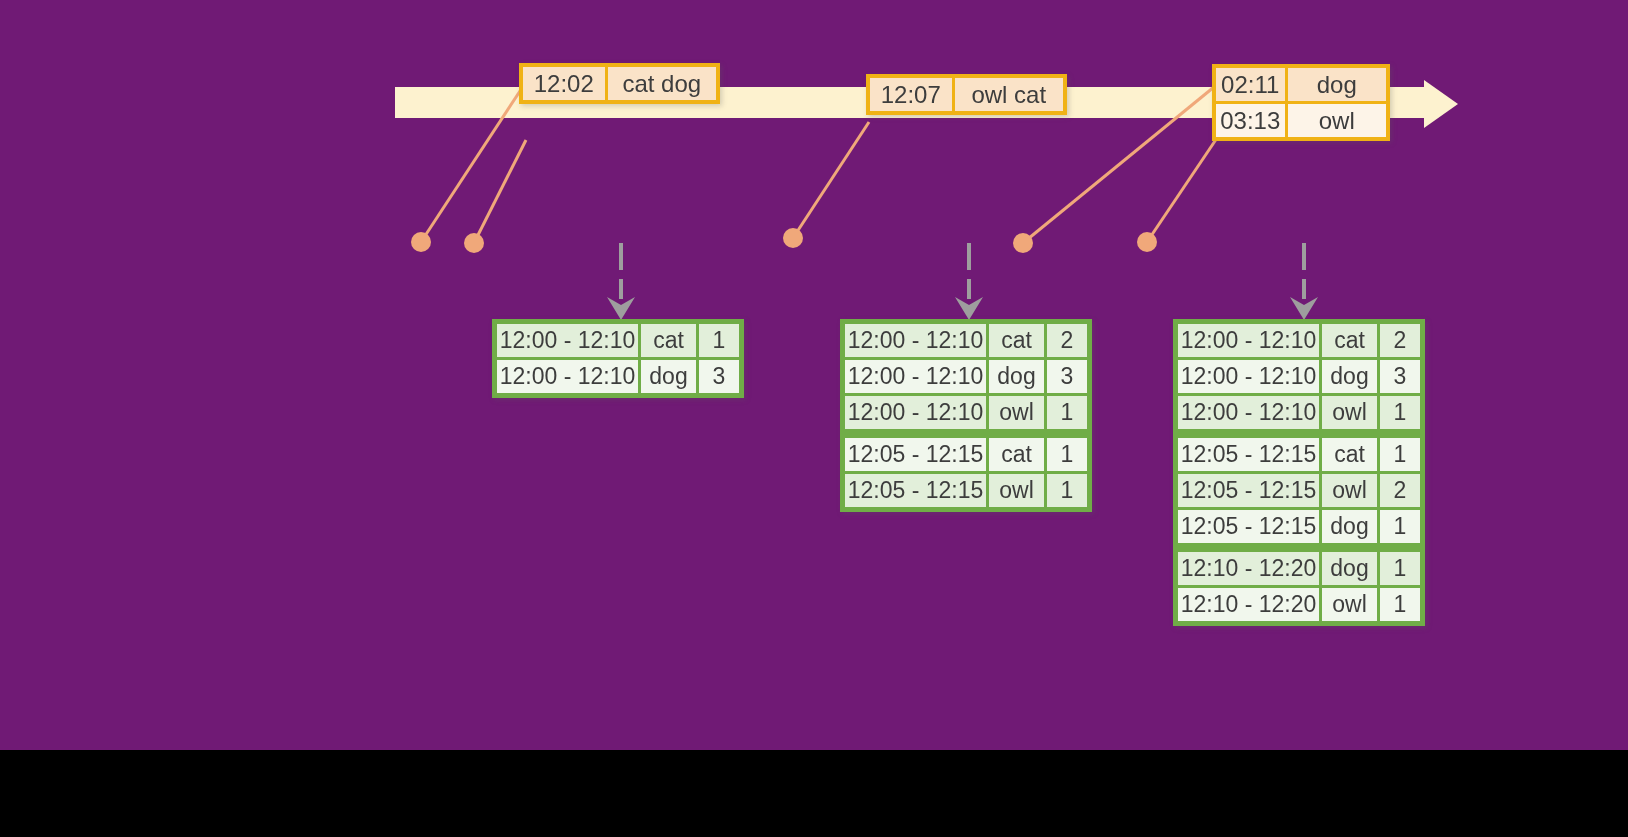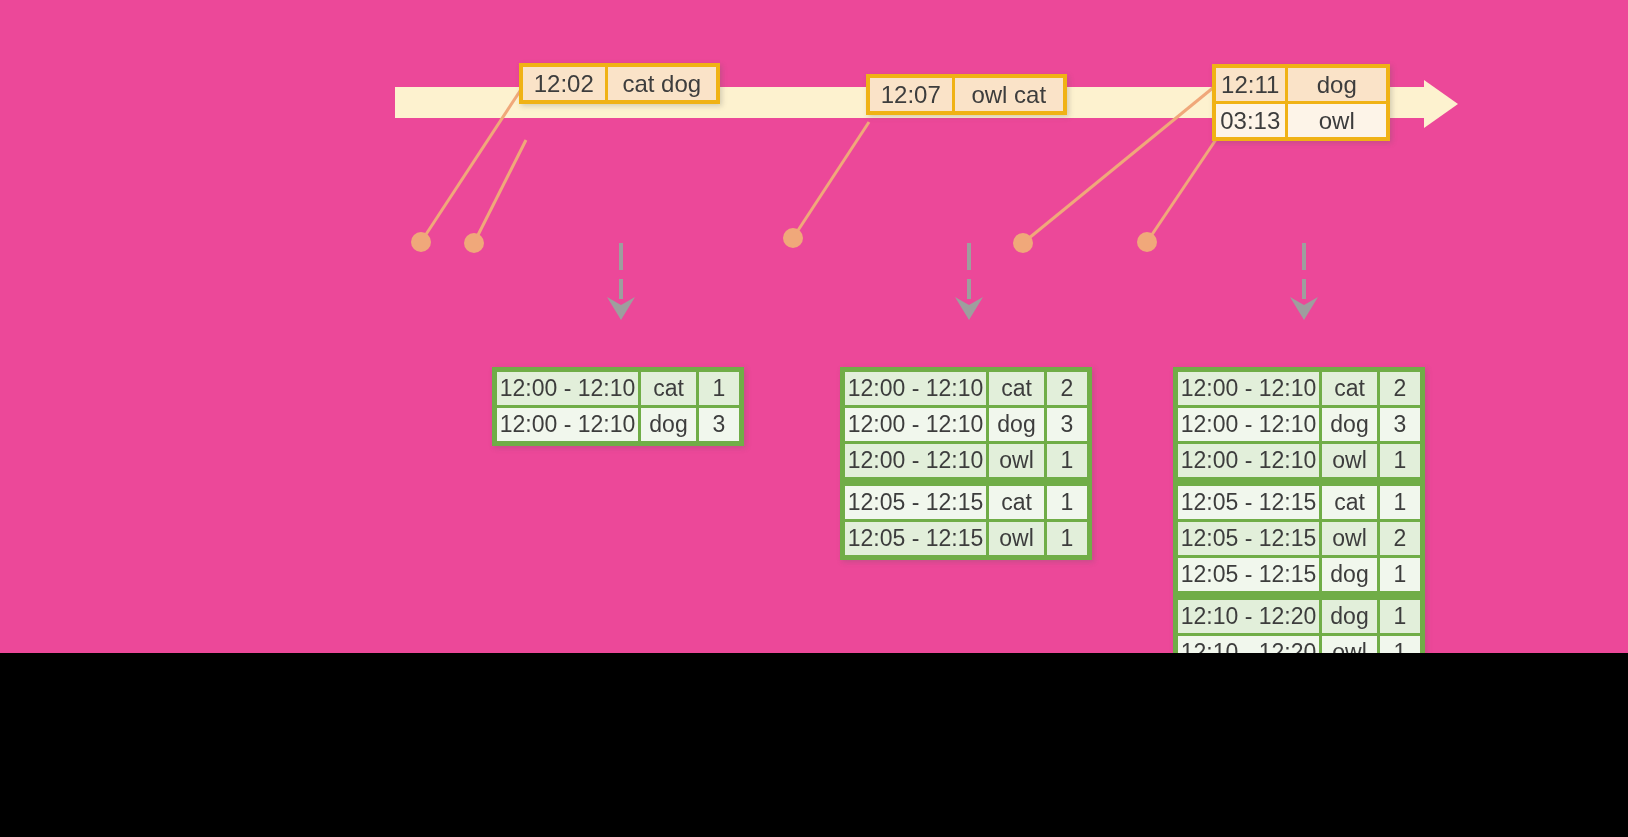--- a/index.html
+++ b/index.html
@@ -1,17 +1,17 @@
 <!DOCTYPE html>
 <html style="--gold: #F0B215; --peachDark: #FAE3C8; --peachLight: #FDF4E8; --cream: #FDF2CF; --salmon: #F0A87A; --greenBorder: #70AD47; --greenDark: #E2EFDA; --greenLight: #F1F7ED; --grayArrow: #9E9E9E; --text: #3D3D3D;"><head>
 <meta charset="utf-8">
 <style>
   html,body{margin:0;padding:0;background:#000;}
   .canvas{
-    position:relative;width:1628px;height:653px;background:#ec4899;
+    position:relative;width:1628px;height:750px;background:#701a75;
     font-family:"Liberation Sans", sans-serif;overflow:hidden;
   }
   svg.overlay{position:absolute;left:0;top:0;width:1628px;height:837px;}
 
   
   .axis-beam{fill:var(--cream);}
   .axis-head{fill:var(--cream);}
   .evt-line{stroke:var(--salmon);stroke-width:3;}
   .evt-dot{fill:var(--salmon);}
   .trig-line{stroke:var(--grayArrow);stroke-width:4;stroke-dasharray:27 9;}
@@ -22,21 +22,21 @@
           box-shadow:2px 2px 5px rgba(90,90,90,.25);}
   .etable, .etable td{border:3px solid var(--gold);}
   .etable{border-width:4px;}
   .etable td{height:33px;text-align:center;vertical-align:middle;
              color:var(--text);font-size:24px;padding:0 4px;white-space:nowrap;}
   .etable tr:nth-child(odd) td{background:var(--peachDark);}
   .etable tr:nth-child(even) td{background:var(--peachLight);}
 
   
   .rtable{position:absolute;border-collapse:collapse;table-layout:fixed;
-          box-shadow:2px 2px 5px rgba(90,90,90,.25);margin-top:48px;}
+          box-shadow:2px 2px 5px rgba(90,90,90,.25);}
   .rtable, .rtable td{border:3px solid var(--greenBorder);}
   .rtable{border-width:5px;}
   .rtable td{height:33px;text-align:center;vertical-align:middle;
              color:var(--text);font-size:23px;padding:0 2px;white-space:nowrap;}
   .rtable tr:nth-child(odd) td{background:var(--greenDark);}
   .rtable tr:nth-child(even) td{background:var(--greenLight);}
   .rtable tr.group-start td{border-top-width:9px;}
 </style>
 </head>
 <body>
@@ -94,21 +94,21 @@
         </tr>
       </tbody>
     </table>
   <table class="etable" style="left:1212px;top:64px">
       <colgroup>
         <col style="width: 72px;">
         <col style="width: 102px;">
       </colgroup>
       <tbody>
         <tr>
-          <td>12:11</td>
+          <td>02:11</td>
           <td>dog</td>
         </tr>
         <tr>
           <td>03:13</td>
           <td>owl</td>
         </tr>
       </tbody>
     </table>
 
   <table class="rtable" style="left:492px;top:319px">

